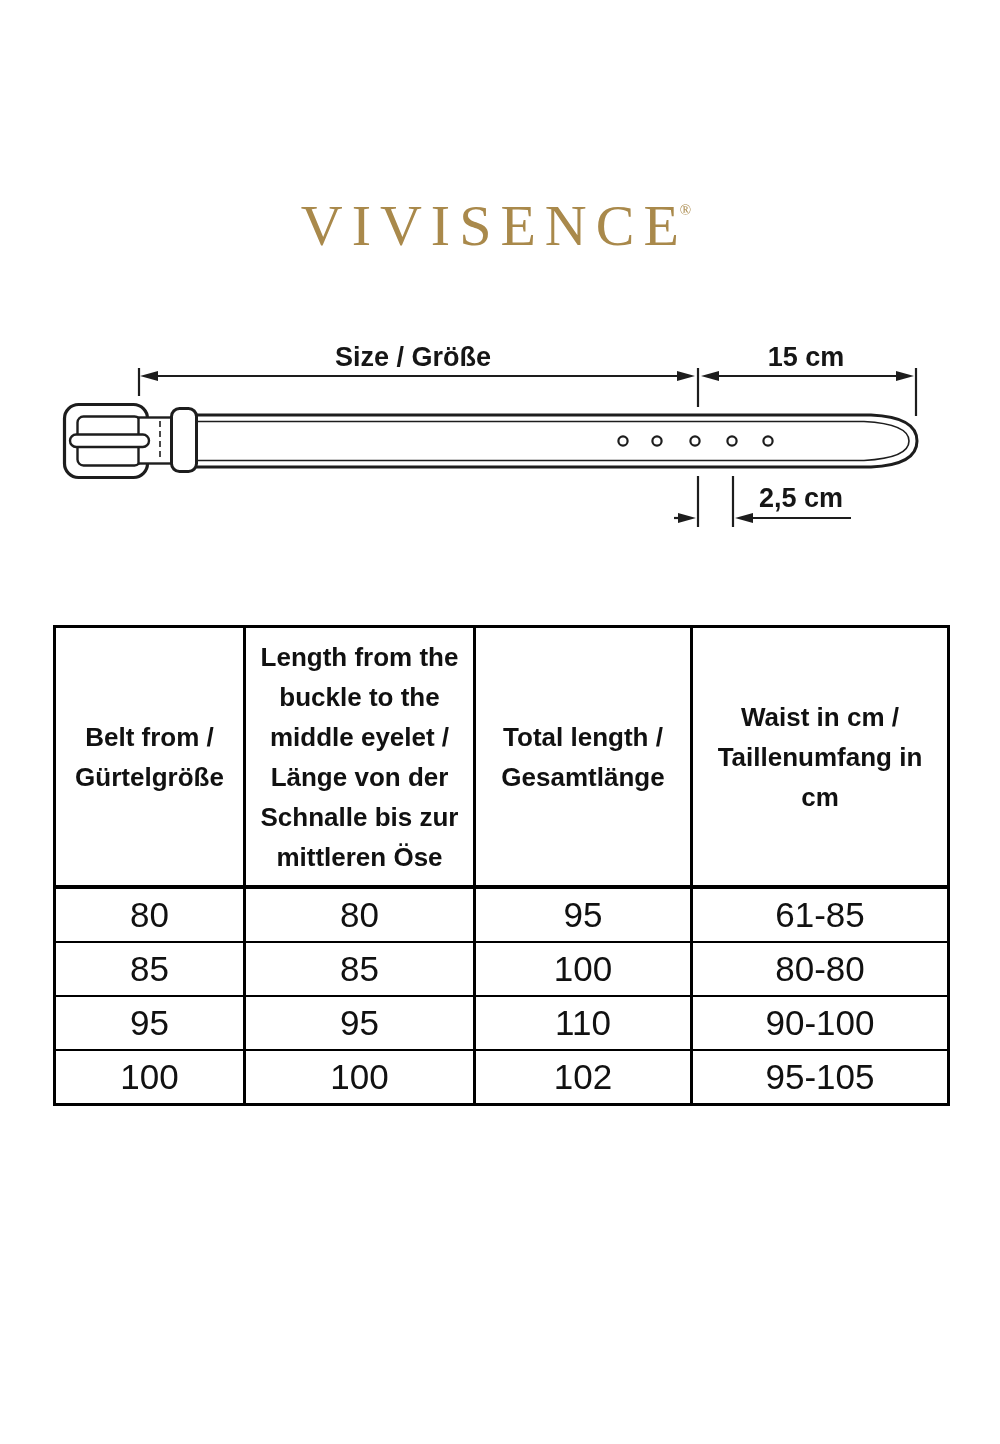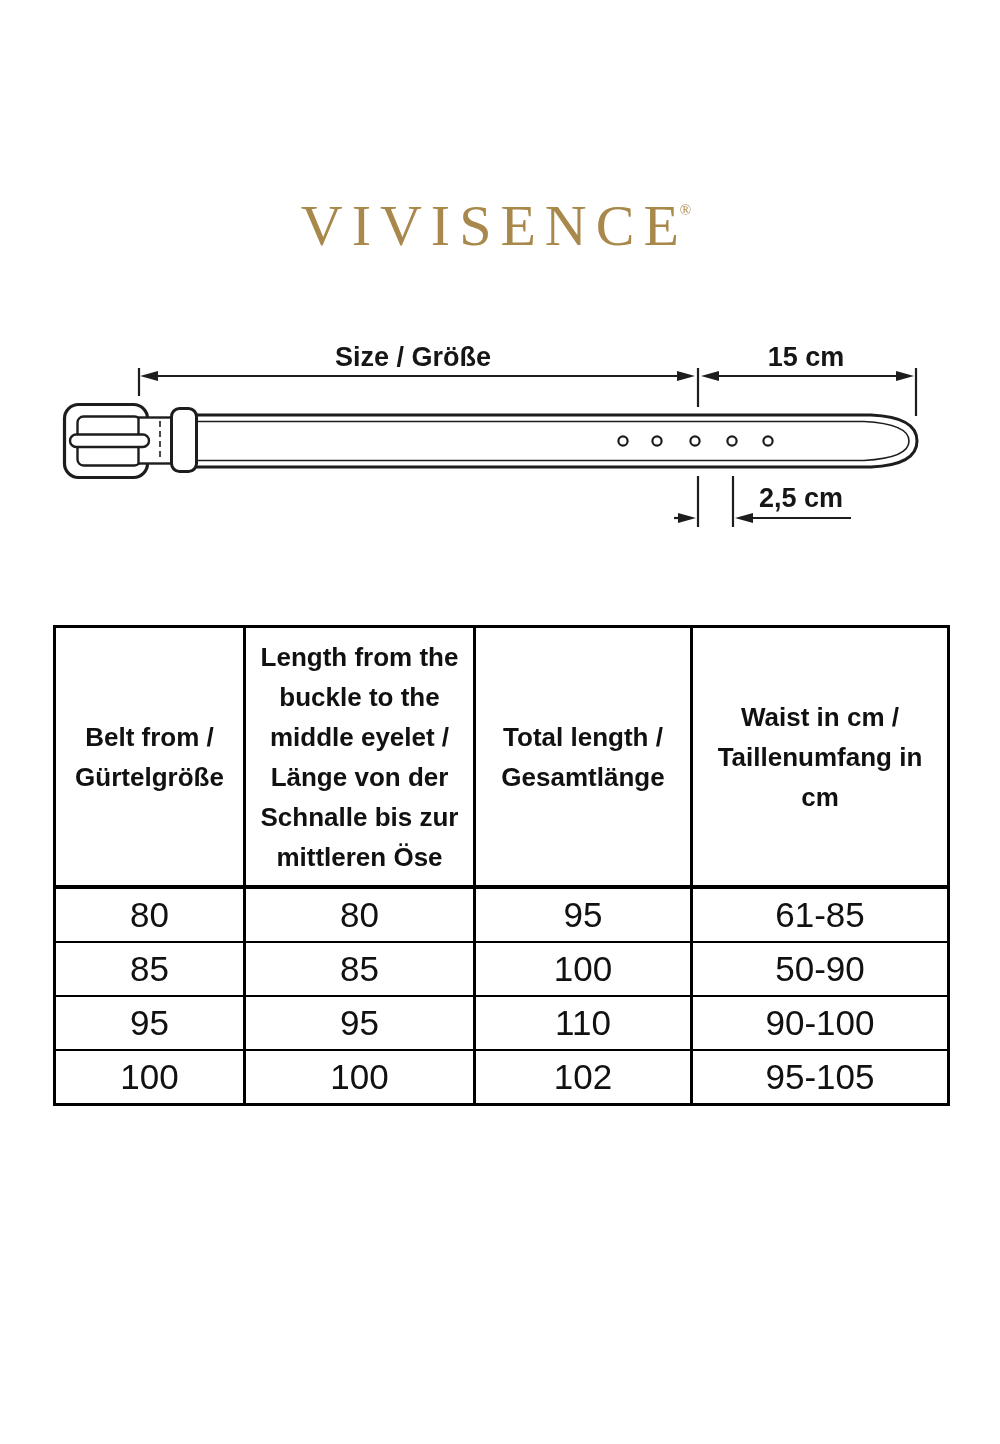--- a/index.html
+++ b/index.html
@@ -171,21 +171,21 @@
       <tr>
         <td>80</td>
         <td>80</td>
         <td>95</td>
         <td>61-85</td>
       </tr>
       <tr>
         <td>85</td>
         <td>85</td>
         <td>100</td>
-        <td>50-90</td>
+        <td>80-80</td>
       </tr>
       <tr>
         <td>95</td>
         <td>95</td>
         <td>110</td>
         <td>90-100</td>
       </tr>
       <tr>
         <td>100</td>
         <td>100</td>

